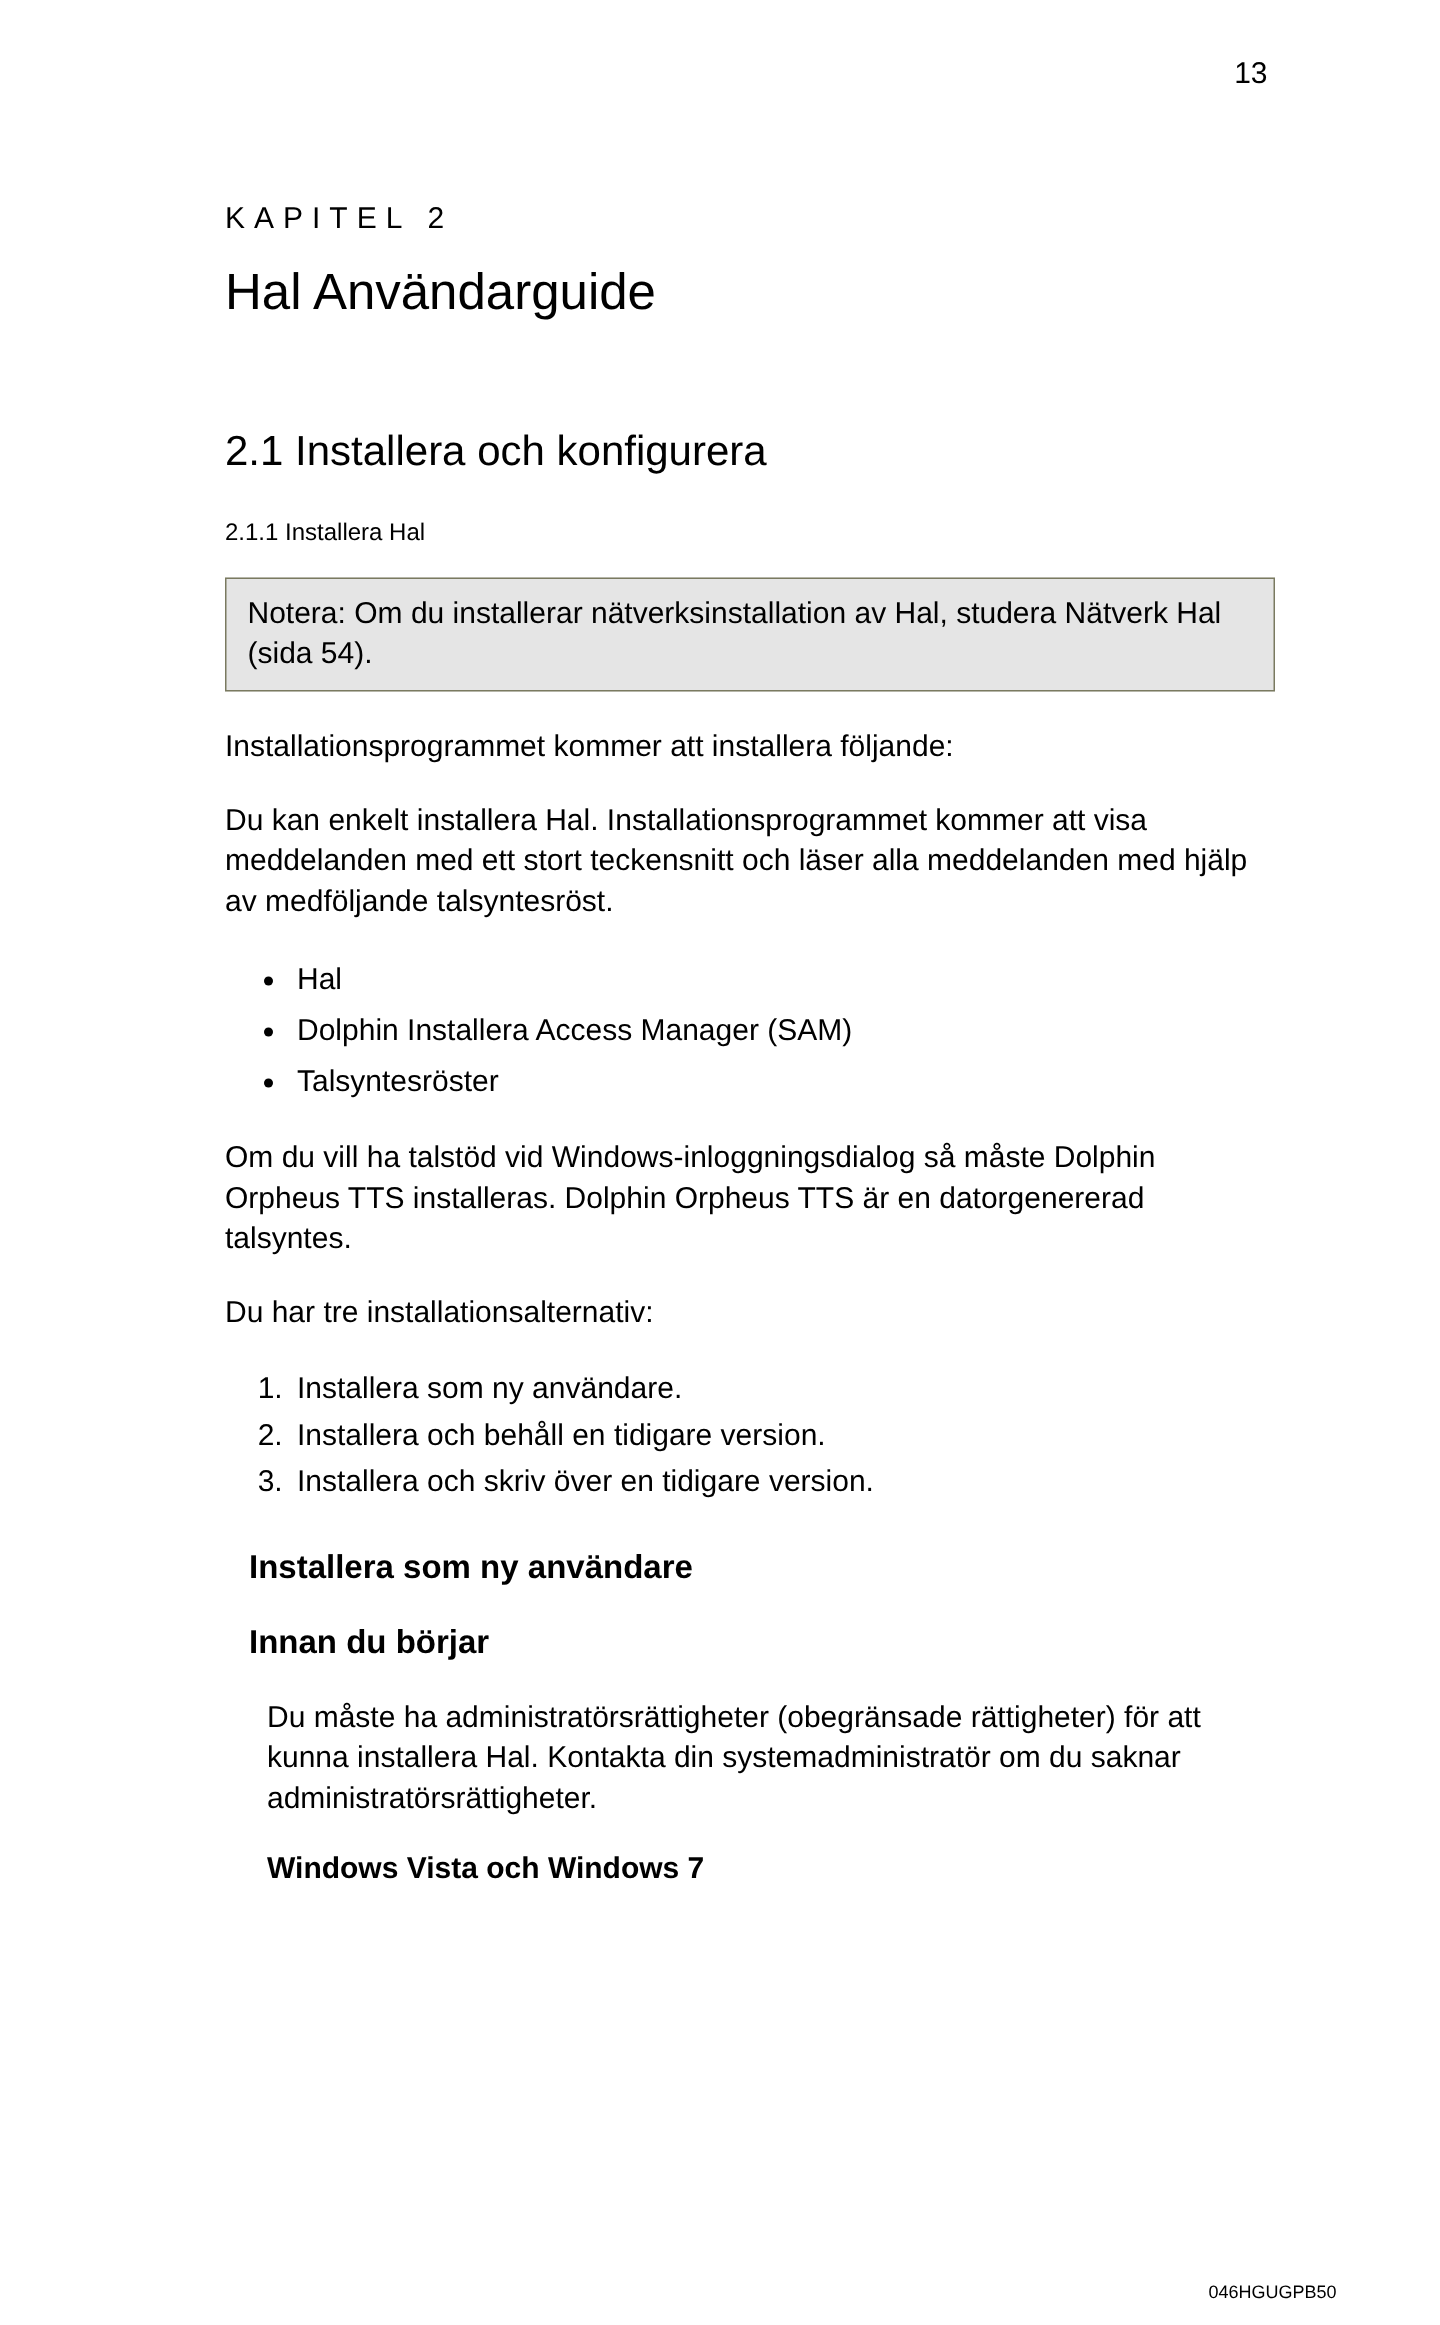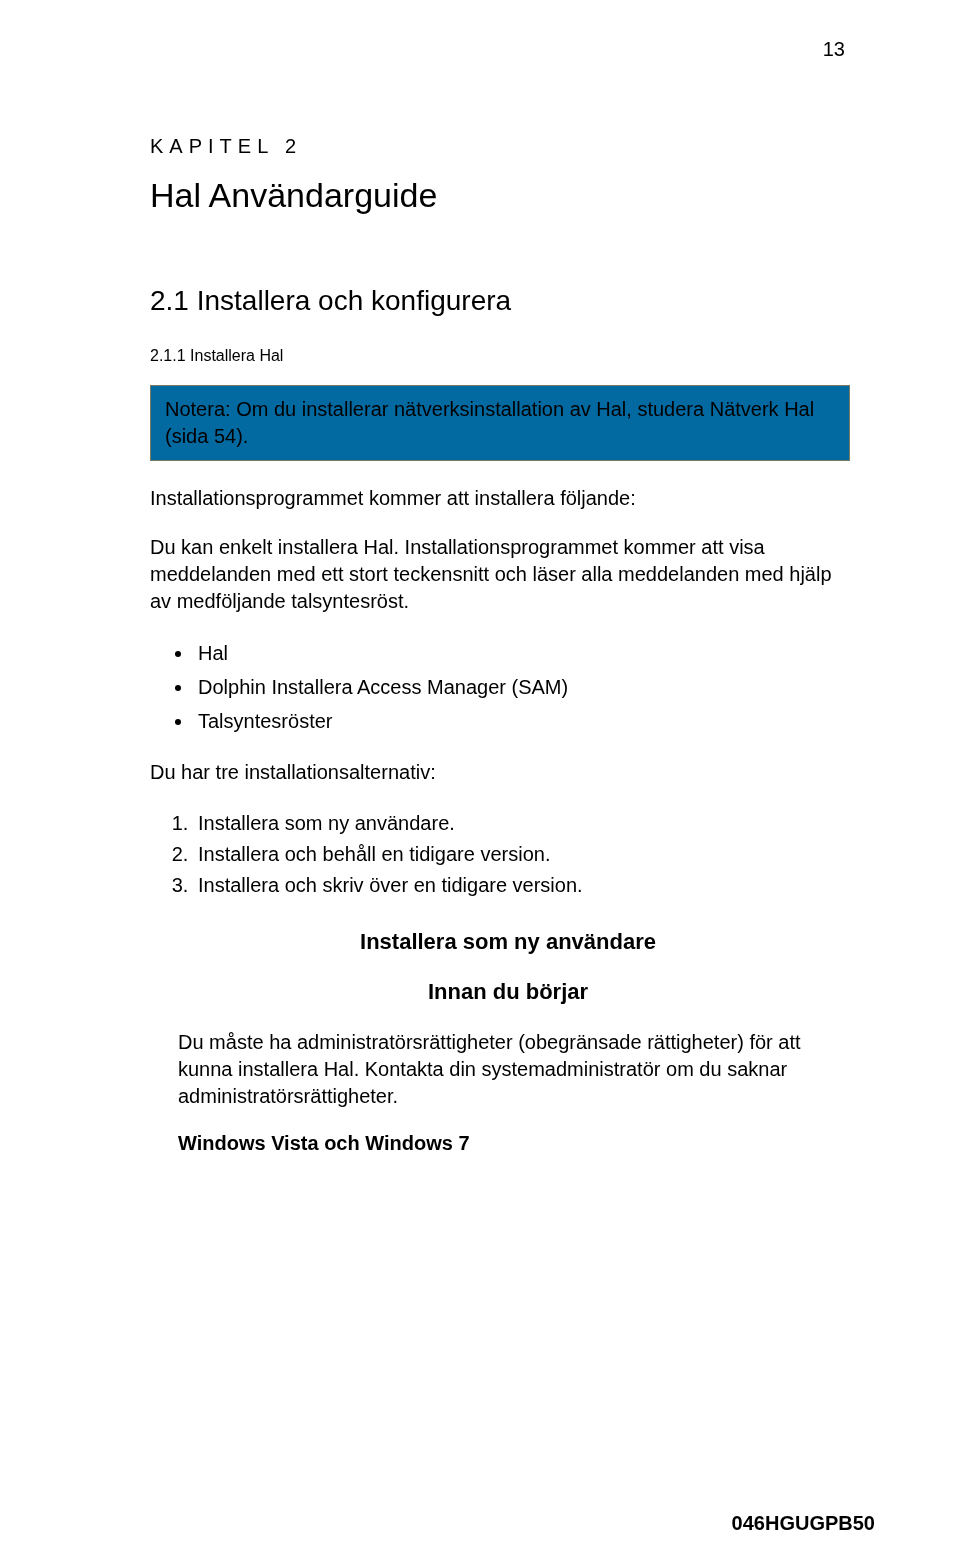--- a/index.html
+++ b/index.html
@@ -38,21 +38,21 @@
     font-size: 28px;
     font-weight: normal;
     margin: 0 0 30px 0;
   }
   .section-h3 {
     font-size: 16px;
     font-weight: normal;
     margin: 0 0 20px 0;
   }
   .note-box {
-    background: #0369a1;
+    background: #e5e5e5;
     border: 1px solid #7a7a60;
     padding: 10px 14px;
     font-size: 20px;
     line-height: 1.35;
     margin-bottom: 24px;
   }
   .note-box .note-prefix {
     font-weight: normal;
   }
   .body-text {
@@ -81,28 +81,26 @@
   }
   .sub-bold {
     font-size: 20px;
     font-weight: bold;
     margin: 10px 0 30px 0;
   }
   .sub-bold-lg {
     font-size: 22px;
     font-weight: bold;
     margin: 10px 0 24px 16px;
-    text-align: center;
   }
   .footer-code {
     position: absolute;
     bottom: 15px;
-    right: 85px;
-    font-size: 20px;
-    font-weight: bold;
+    right: 69px;
+    font-size: 12px;
   }
 </style>
 </head>
 <body>
 
 <div class="page">
 
   <div class="page-num">13</div>
 
   <div class="chapter-label">KAPITEL 2</div>
@@ -120,20 +118,21 @@
   <p class="body-text">Installationsprogrammet kommer att installera följande:</p>
 
   <p class="body-text">Du kan enkelt installera Hal. Installationsprogrammet kommer att visa meddelanden med ett stort teckensnitt och läser alla meddelanden med hjälp av medföljande talsyntesröst.</p>
 
   <ul class="bullets">
     <li>Hal</li>
     <li>Dolphin Installera Access Manager (SAM)</li>
     <li>Talsyntesröster</li>
   </ul>
 
+  <p class="body-text">Om du vill ha talstöd vid Windows-inloggningsdialog så måste Dolphin Orpheus TTS installeras. Dolphin Orpheus TTS är en datorgenererad talsyntes.</p>
 
   <p class="body-text">Du har tre installationsalternativ:</p>
 
   <ol class="numbers">
     <li>Installera som ny användare.</li>
     <li>Installera och behåll en tidigare version.</li>
     <li>Installera och skriv över en tidigare version.</li>
   </ol>
 
   <div class="sub-bold-lg">Installera som ny användare</div>

